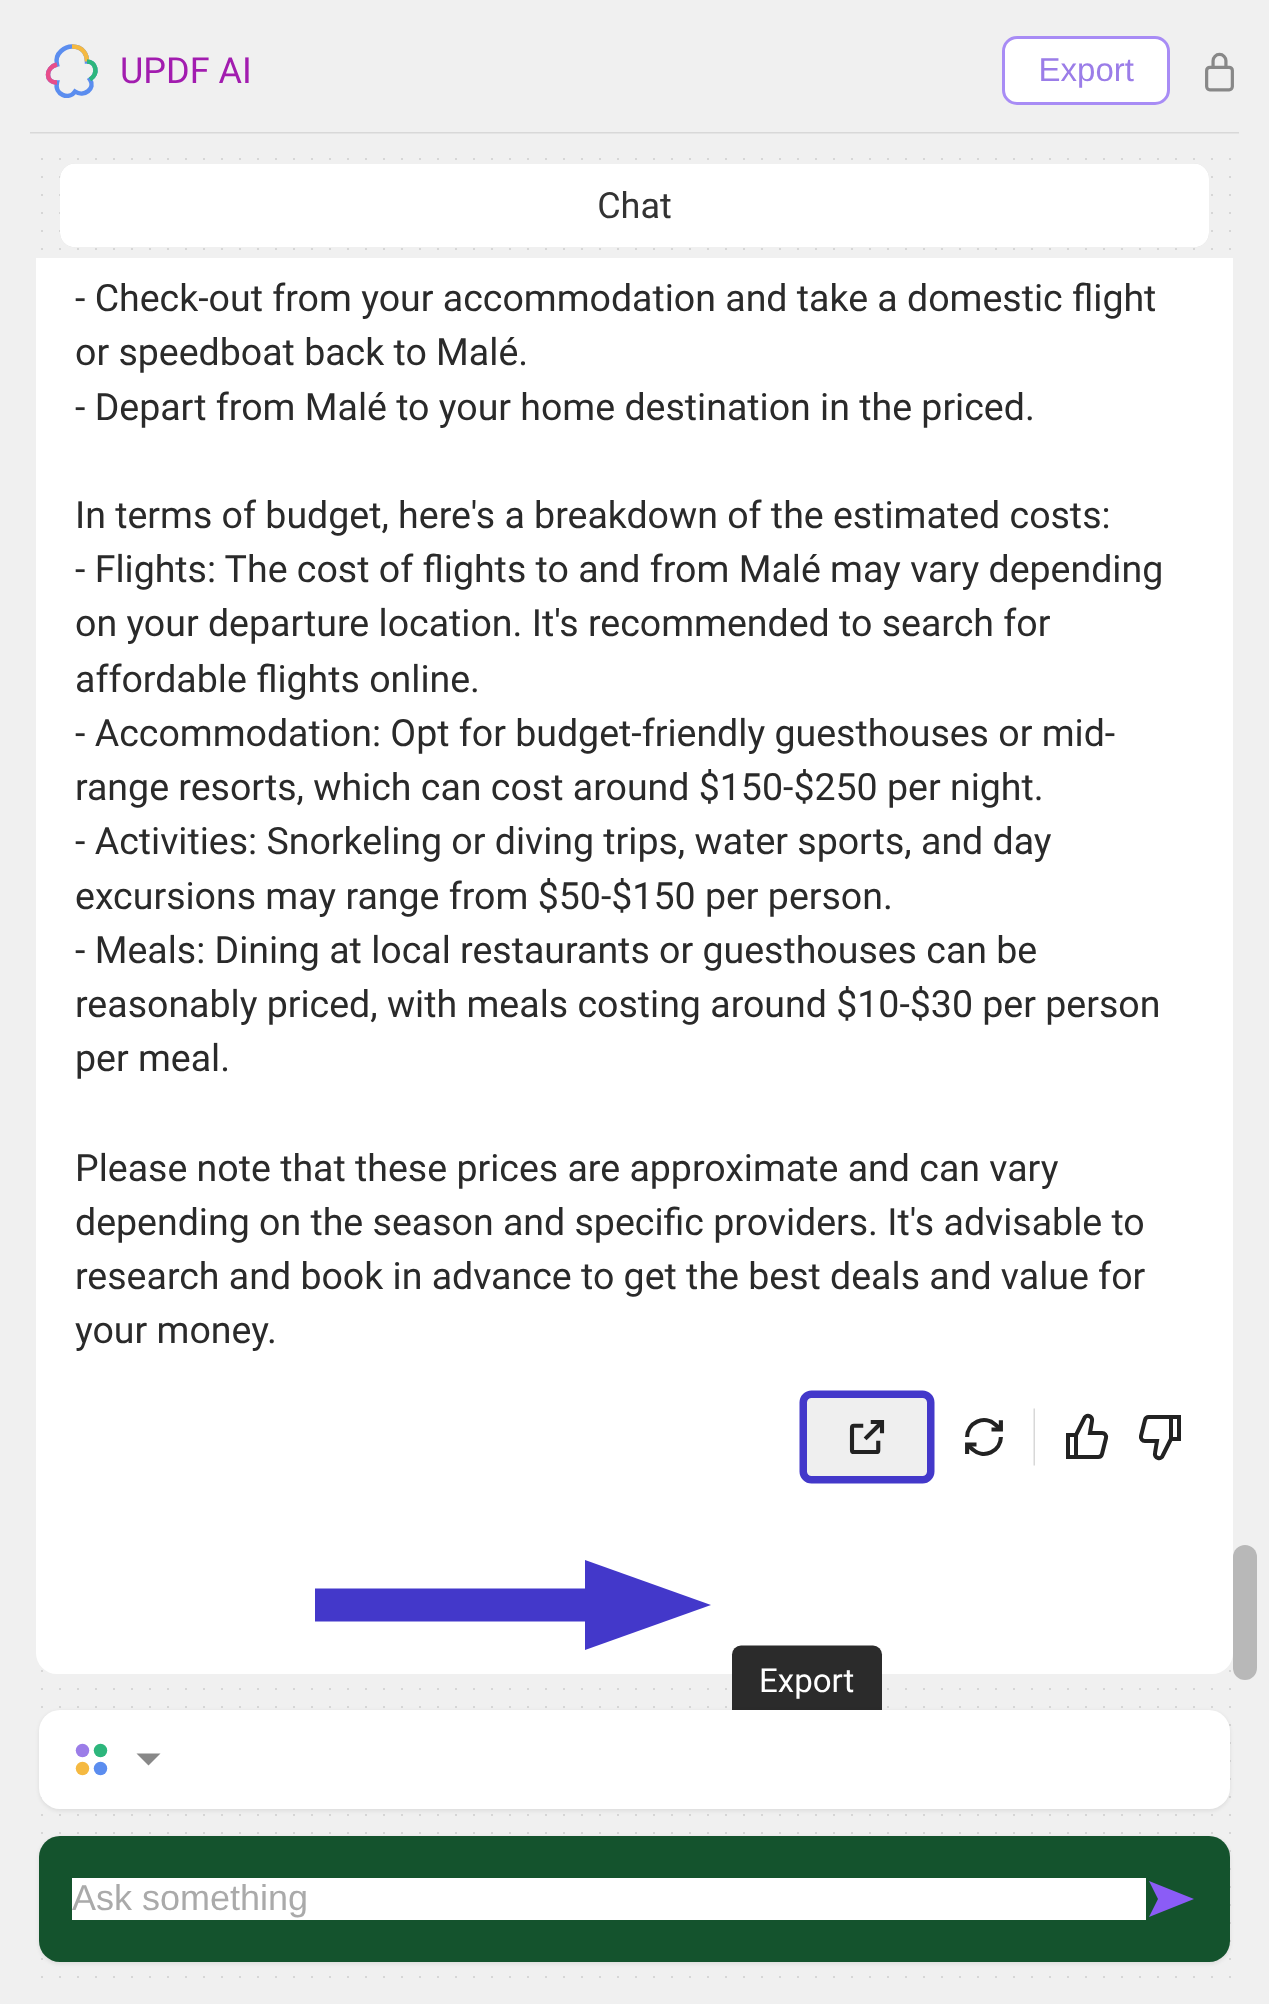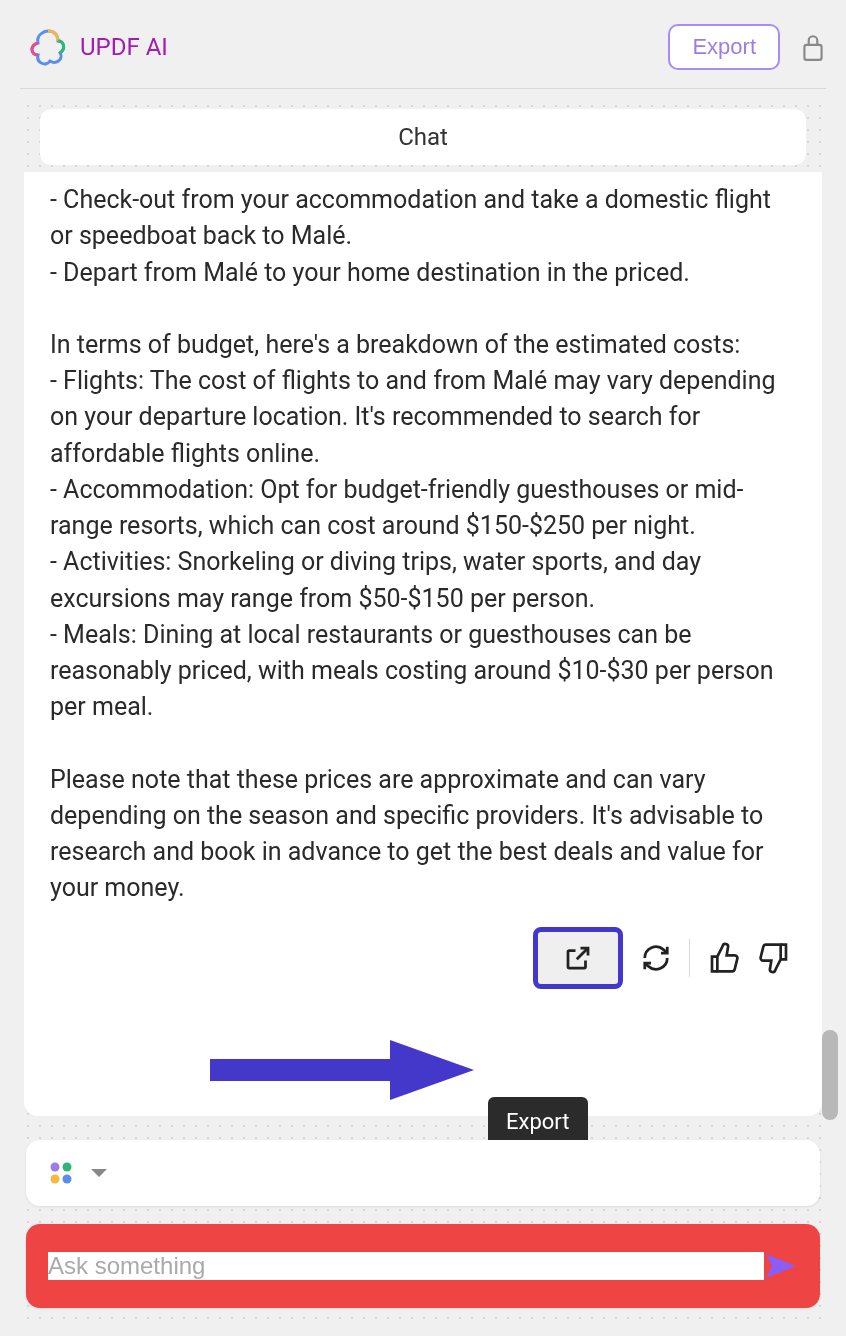--- a/index.html
+++ b/index.html
@@ -182,21 +182,21 @@
     .chev-down {
       width: 18px;
       height: 12px;
       color: #888;
     }
     .input-bar {
       position: absolute;
       left: 26px;
       right: 26px;
       top: 1224px;
-      background: #ef4444;
+      background: #14532d;
       border-radius: 14px;
       padding: 28px 22px;
       display: flex;
       align-items: center;
       box-shadow: 0 1px 3px rgba(0,0,0,0.08);
     }
     .ask-input {
       flex: 1;
       border: none;
       outline: none;

